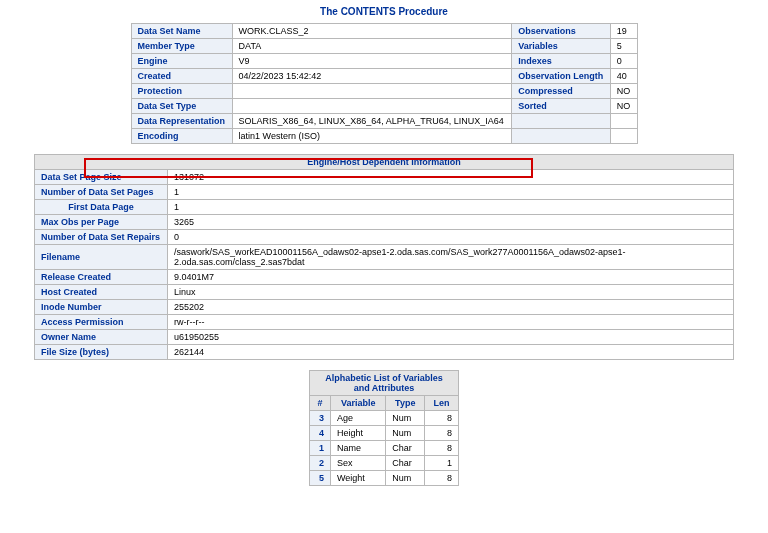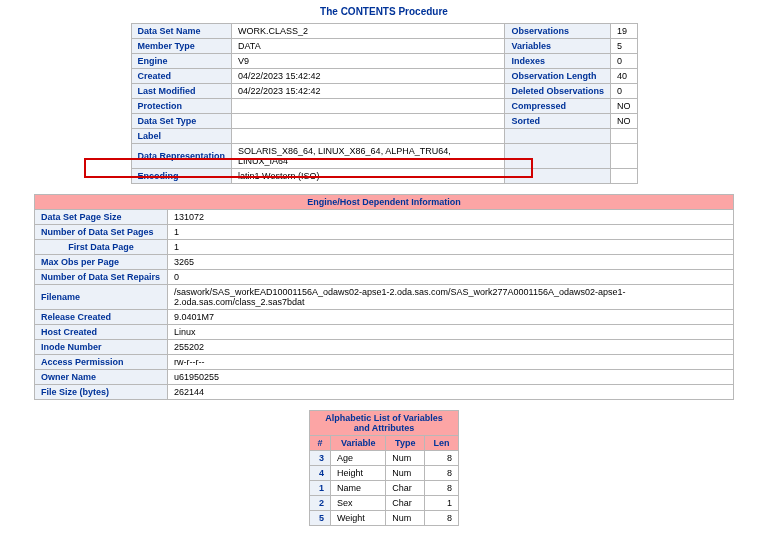--- a/index.html
+++ b/index.html
@@ -28,21 +28,21 @@
     text-align: left;
     vertical-align: middle;
   }
   th.label, td.label {
     background: #ecf1f8;
     color: #003399;
     font-weight: bold;
     white-space: nowrap;
   }
   th.header {
-    background: #fca5a5;
+    background: #e5e5e5;
     color: #003399;
     font-weight: bold;
     text-align: center;
   }
   td.num {
     text-align: right;
   }
   .table1 { width: 507px; }
   .table2 { width: 700px; }
   .table3 { width: 150px; }
@@ -81,42 +81,30 @@
           <td class="label">Indexes</td>
           <td>0</td>
         </tr>
         <tr>
           <td class="label">Created</td>
           <td>04/22/2023 15:42:42</td>
           <td class="label">Observation Length</td>
           <td>40</td>
         </tr>
         <tr>
-          <td class="label">Last Modified</td>
-          <td>04/22/2023 15:42:42</td>
-          <td class="label">Deleted Observations</td>
-          <td>0</td>
-        </tr>
-        <tr>
           <td class="label">Protection</td>
           <td></td>
           <td class="label">Compressed</td>
           <td>NO</td>
         </tr>
         <tr>
           <td class="label">Data Set Type</td>
           <td></td>
           <td class="label">Sorted</td>
           <td>NO</td>
-        </tr>
-        <tr>
-          <td class="label">Label</td>
-          <td></td>
-          <td class="label"></td>
-          <td></td>
         </tr>
         <tr>
           <td class="label">Data Representation</td>
           <td>SOLARIS_X86_64, LINUX_X86_64, ALPHA_TRU64, LINUX_IA64</td>
           <td class="label"></td>
           <td></td>
         </tr>
         <tr id="encoding-row">
           <td class="label">Encoding</td>
           <td>latin1 Western (ISO)</td>

